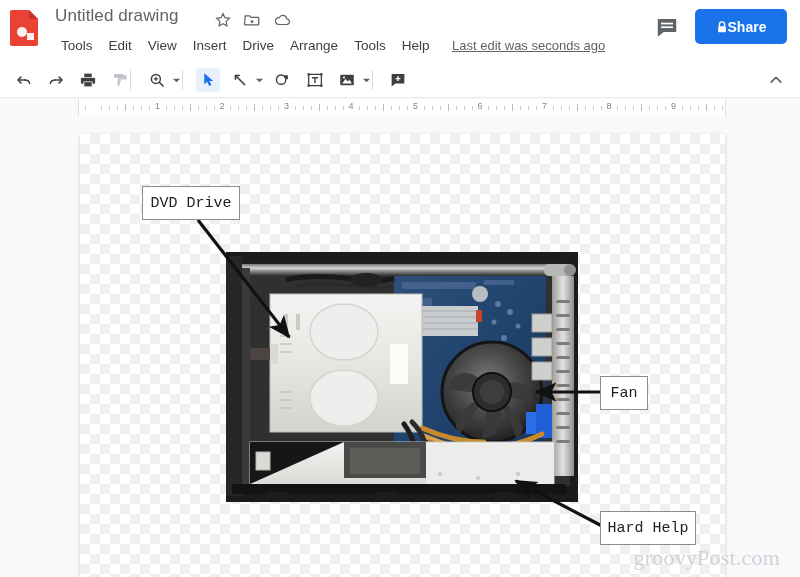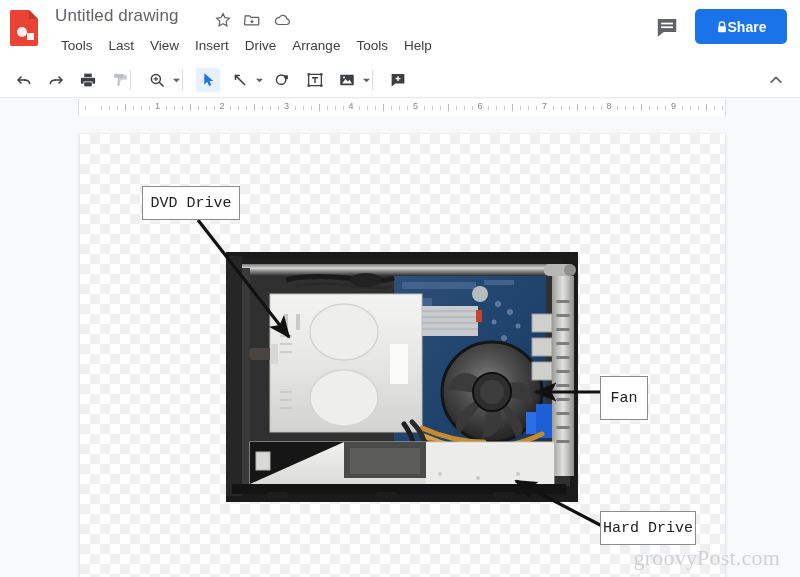--- a/index.html
+++ b/index.html
@@ -187,29 +187,30 @@
   </div>
 
   <div id="cloud-icon" class="title-icon">
     <svg width="19" height="18" viewBox="0 0 24 24" fill="none" stroke="#5f6368" stroke-width="1.6">
       <path d="M7 18 h10.2 a3.8 3.8 0 0 0 .4 -7.6 a5.2 5.2 0 0 0 -9.9 -1.6 A4 4 0 0 0 7 18 z"></path>
     </svg>
   </div>
 
   <div id="menubar">
     <span class="menu-item">Tools</span>
-    <span class="menu-item">Last</span>
+    <span class="menu-item">Edit</span>
     <span class="menu-item">View</span>
     <span class="menu-item">Insert</span>
     <span class="menu-item">Drive</span>
     <span class="menu-item">Arrange</span>
     <span class="menu-item">Tools</span>
     <span class="menu-item">Help</span>
   </div>
 
+  <div id="last-edit">Last edit was seconds ago</div>
 
   <div id="comment-icon">
     <svg width="26" height="26" viewBox="0 0 24 24">
       <path d="M3.5 4.5 h17 v12 h-11.5 l-5.5 4.5 z" fill="#5f6368"></path>
       <rect x="6.5" y="8" width="11" height="1.6" fill="#ffffff"></rect>
       <rect x="6.5" y="11.4" width="11" height="1.6" fill="#ffffff"></rect>
     </svg>
   </div>
 
   <div id="share-button">
@@ -588,23 +589,23 @@
         </marker>
       </defs>
       <line x1="118" y1="86" x2="209" y2="203" stroke="#111111" stroke-width="3.2" marker-end="url(#ah)"></line>
       <line x1="520" y1="258" x2="456" y2="258" stroke="#111111" stroke-width="3.2" marker-end="url(#ah)"></line>
       <line x1="522" y1="392" x2="436" y2="347" stroke="#111111" stroke-width="3.2" marker-end="url(#ah)"></line>
     </svg>
 
     <div class="callout" style="left:62px;  top:52px;  width:98px; height:34px;">
       <span>DVD Drive</span>
     </div>
-    <div class="callout" style="left:520px; top:242px; width:48px; height:44px;">
+    <div class="callout" style="left:520px; top:242px; width:48px; height:34px;">
       <span>Fan</span>
     </div>
     <div class="callout" style="left:520px; top:377px; width:96px; height:34px;">
-      <span>Hard Drive</span>
+      <span>Hard Help</span>
     </div>
 
   </div>
 
   <div id="watermark">groovyPost.com</div>
 </div>
 
 </body></html>

